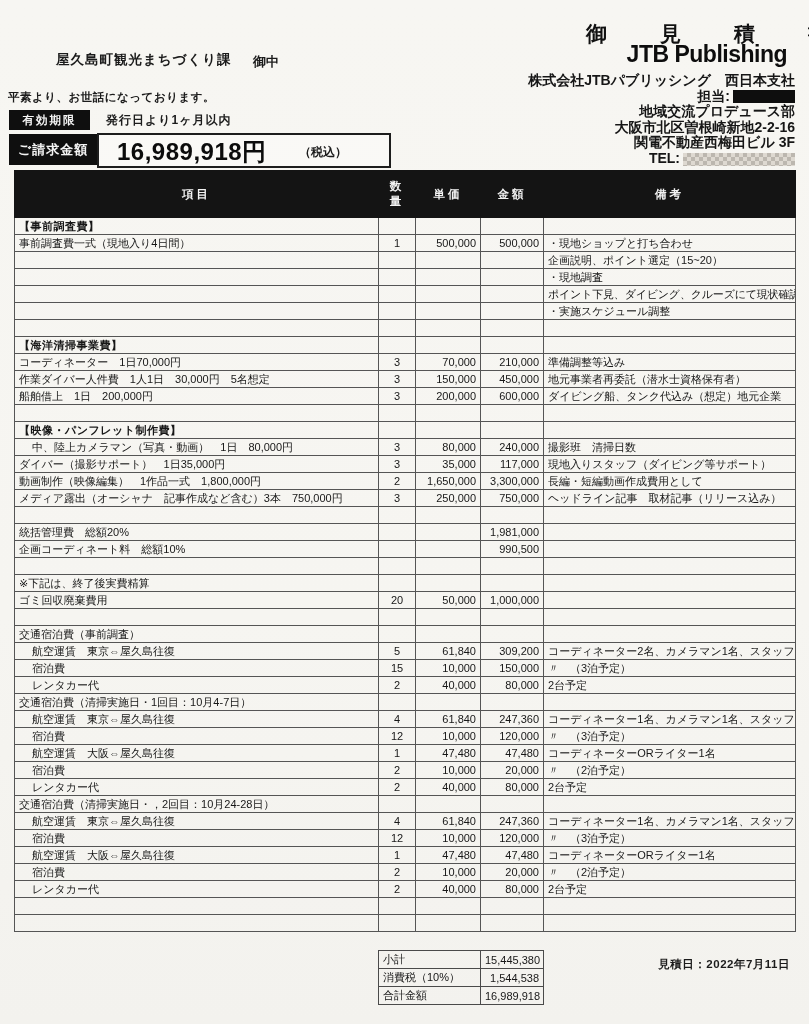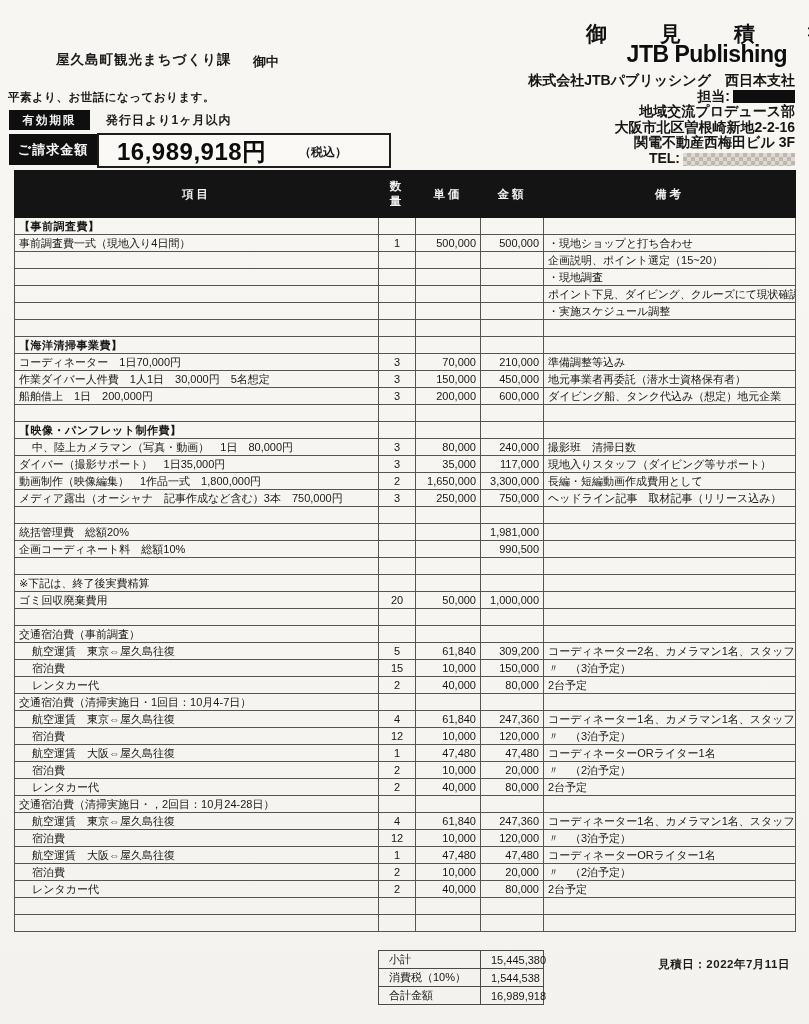--- a/index.html
+++ b/index.html
@@ -99,21 +99,21 @@
   td.c-unit,td.c-amt{text-align:right;padding-right:5px;}
   td.c-note{text-align:left;font-size:10.5px;padding-left:4px;}
   td.note-small{font-size:6.5px;letter-spacing:-0.2px;}
   
   table.summary{
     position:absolute;top:950px;left:378px;width:165px;
     border-collapse:collapse;table-layout:fixed;border:1.5px solid #2a2a2a;
   }
   table.summary td{
     border:1px solid #4a4a4a;height:17px;font-size:11px;
-    padding:0 10px;white-space:nowrap;color:#171717;
+    padding:0 4px;white-space:nowrap;color:#171717;
   }
   td.s-label{text-align:left;}
   td.s-value{text-align:right;}
   .estimate-date{
     position:absolute;top:957px;right:19px;
     font-size:11.5px;font-weight:600;letter-spacing:0.5px;
   }
 </style>
 </head>
 <body>

